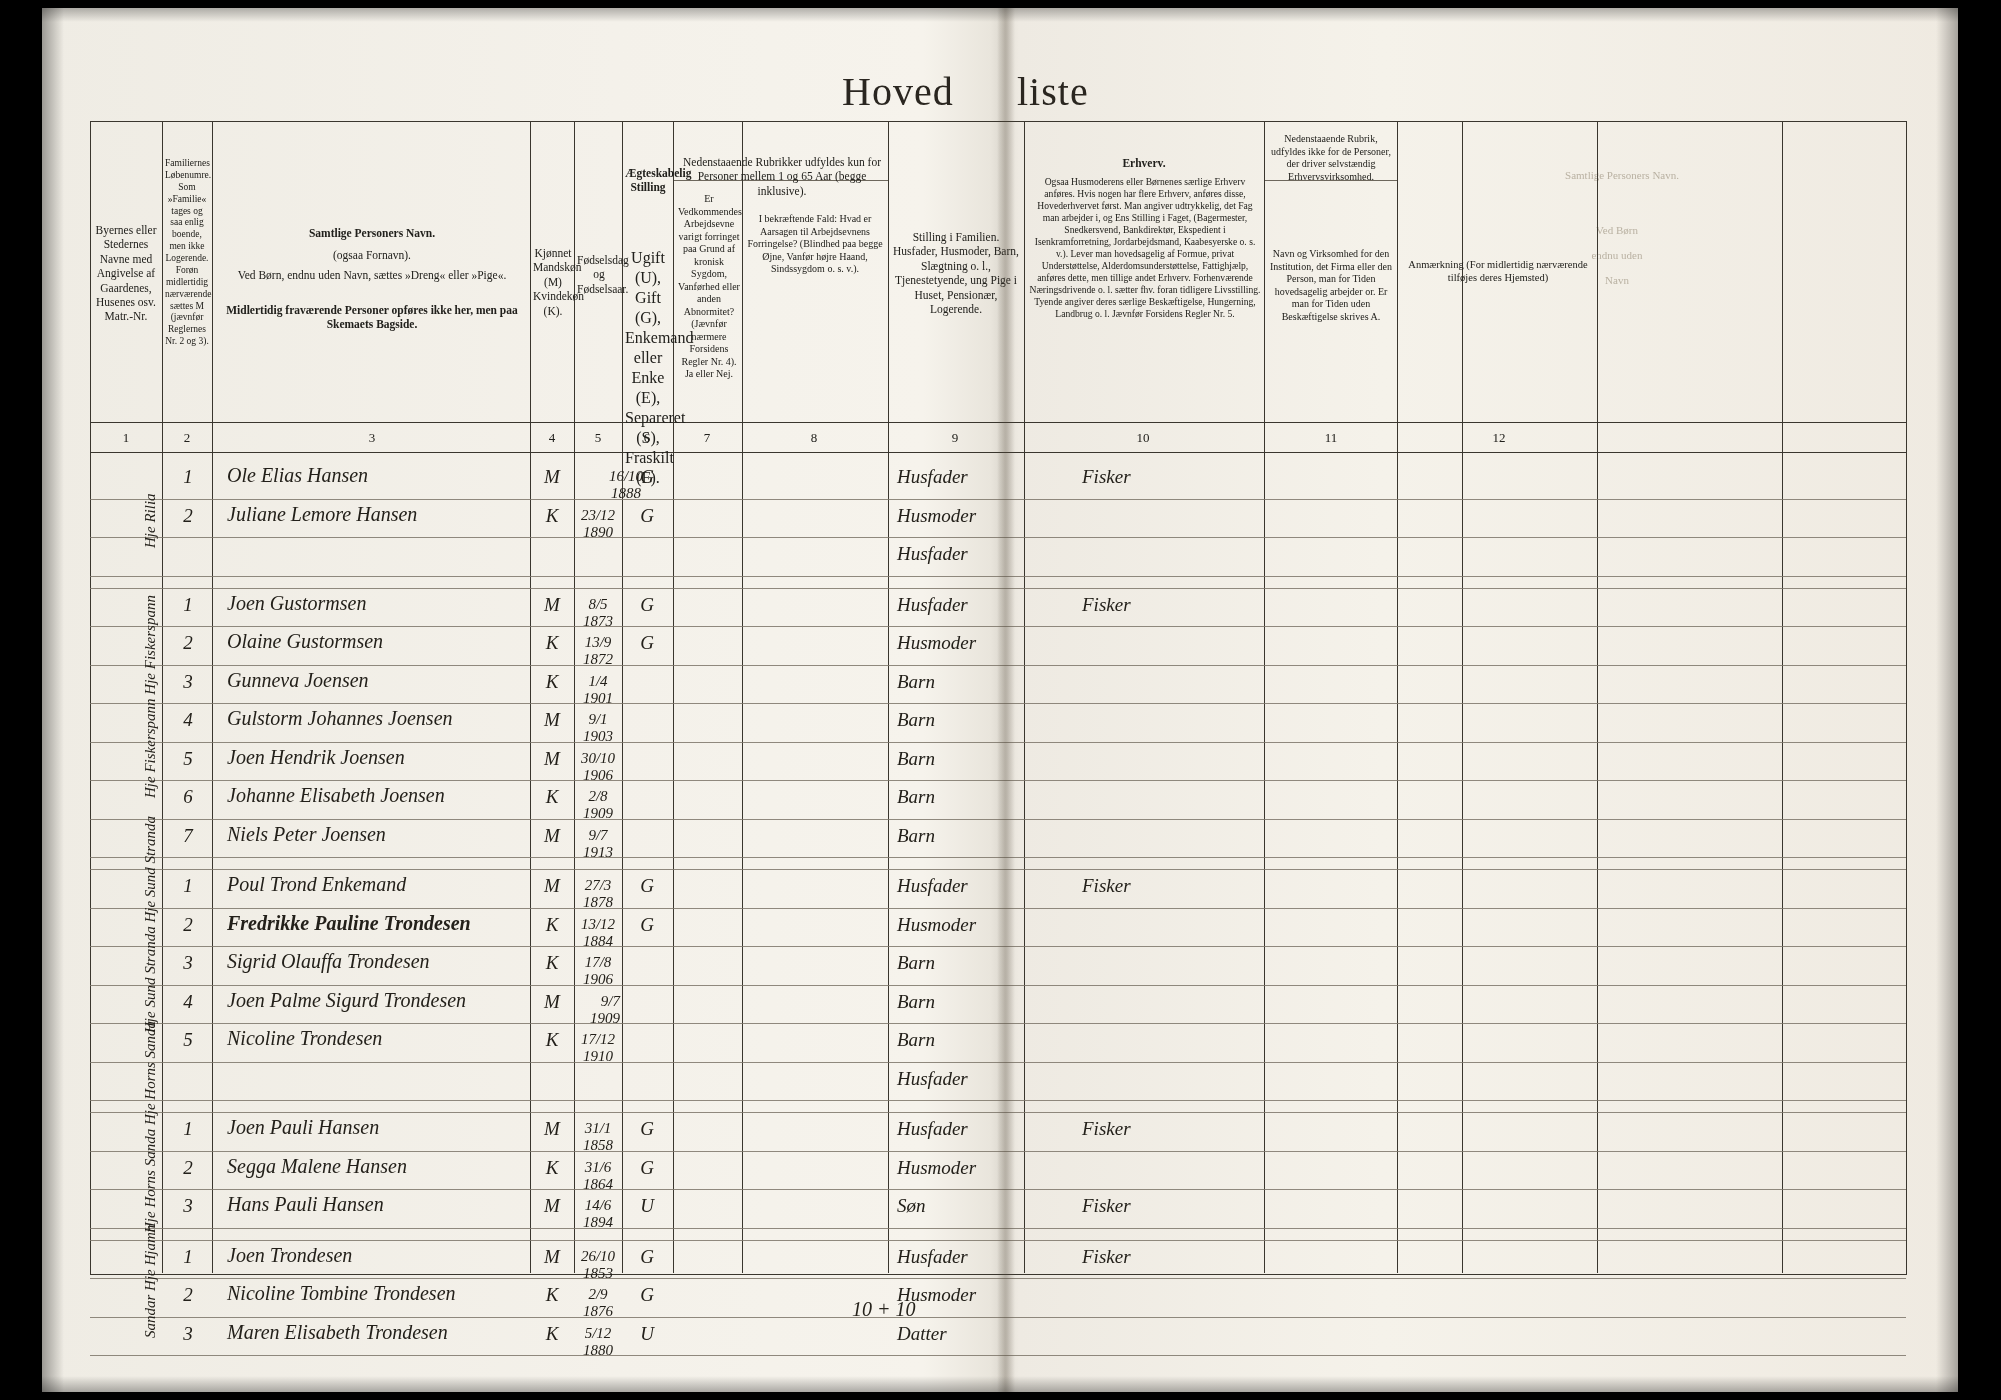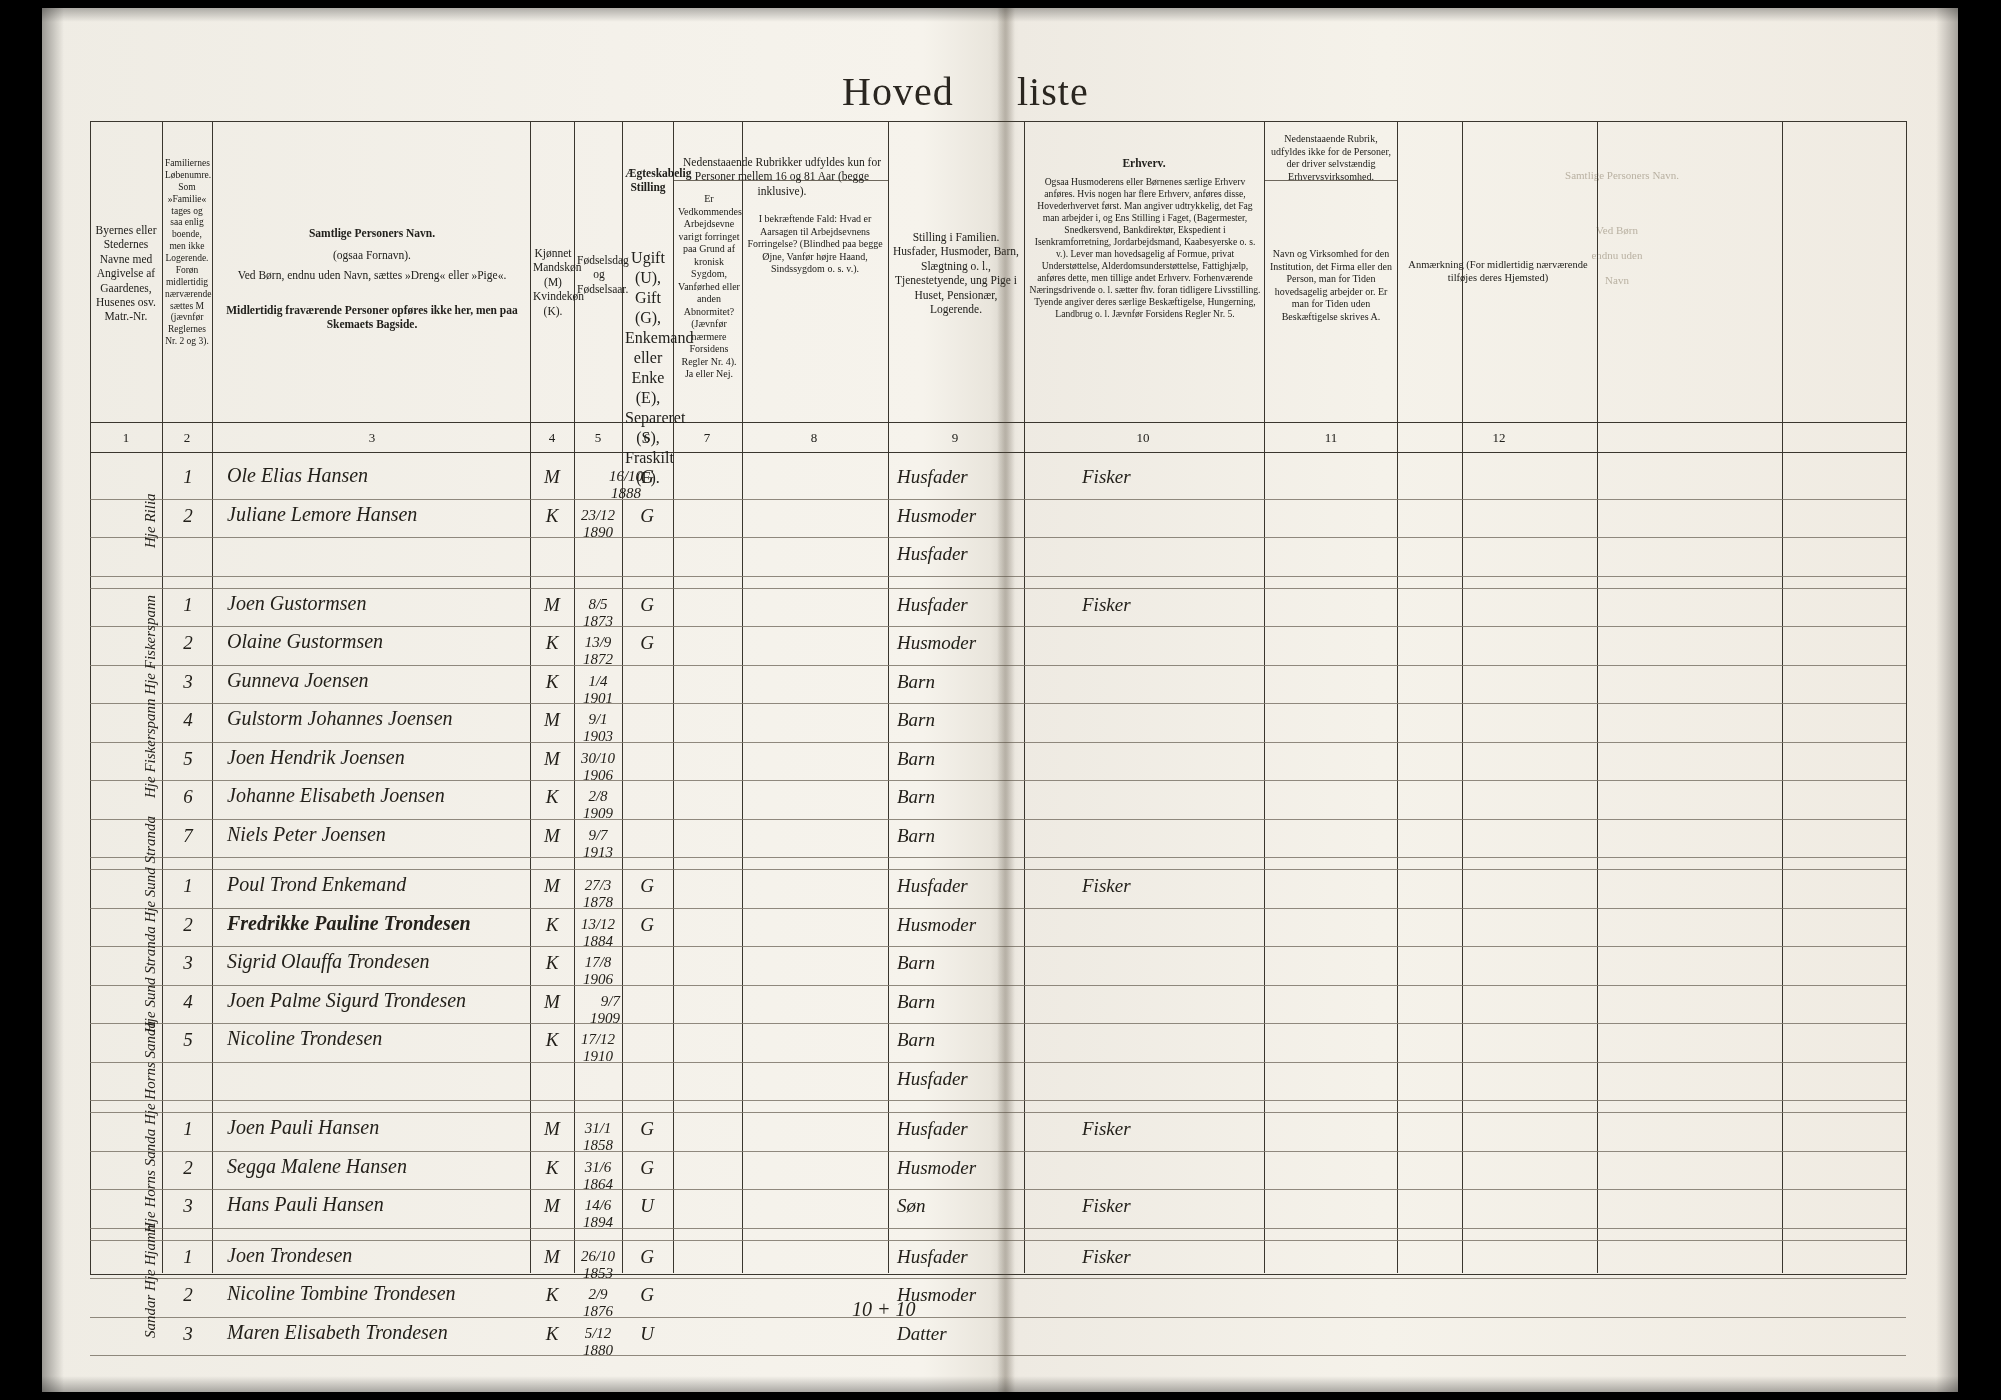--- a/index.html
+++ b/index.html
@@ -82,21 +82,21 @@
   <div class="hdr big" style="left:175px;top:218px;width:310px;font-weight:bold;">Samtlige Personers Navn.</div>
   <div class="hdr" style="left:175px;top:240px;width:310px;">(ogsaa Fornavn).</div>
   <div class="hdr" style="left:175px;top:260px;width:310px;">Ved Børn, endnu uden Navn, sættes »Dreng« eller »Pige«.</div>
   <div class="hdr" style="left:175px;top:295px;width:310px;font-weight:bold;">Midlertidig fraværende Personer opføres ikke her, men paa Skemaets Bagside.</div>
 
   <div class="hdr" style="left:491px;top:238px;width:40px;">Kjønnet Mandskøn (M) Kvindekøn (K).</div>
   <div class="hdr" style="left:535px;top:245px;width:44px;">Fødselsdag og Fødselsaar.</div>
   <div class="hdr" style="left:583px;top:158px;width:46px;font-weight:bold;">Ægteskabelig Stilling</div>
   <div class="hdr" style="left:583px;top:240px;width:46px;font-size:16px;">Ugift (U), Gift (G), Enkemand eller Enke (E), Separeret (S), Fraskilt (F).</div>
 
-  <div class="hdr" style="left:634px;top:147px;width:212px;">Nedenstaaende Rubrikker udfyldes kun for Personer mellem 16 og 81 Aar (begge inklusive).</div>
+  <div class="hdr" style="left:634px;top:147px;width:212px;">Nedenstaaende Rubrikker udfyldes kun for Personer mellem 1 og 65 Aar (begge inklusive).</div>
   <div class="hdr" style="left:636px;top:185px;width:62px;font-size:10px;">Er Vedkommendes Arbejdsevne varigt forringet paa Grund af kronisk Sygdom, Vanførhed eller anden Abnormitet? (Jævnfør nærmere Forsidens Regler Nr. 4). Ja eller Nej.</div>
   <div class="hdr" style="left:703px;top:205px;width:140px;font-size:10px;">I bekræftende Fald: Hvad er Aarsagen til Arbejdsevnens Forringelse? (Blindhed paa begge Øjne, Vanfør højre Haand, Sindssygdom o. s. v.).</div>
   <div class="hdr" style="left:850px;top:222px;width:128px;">Stilling i Familien. Husfader, Husmoder, Barn, Slægtning o. l., Tjenestetyende, ung Pige i Huset, Pensionær, Logerende.</div>
 
   <div class="hdr big" style="left:985px;top:148px;width:234px;font-weight:bold;">Erhverv.</div>
   <div class="hdr" style="left:987px;top:168px;width:232px;font-size:9.6px;">Ogsaa Husmoderens eller Børnenes særlige Erhverv anføres. Hvis nogen har flere Erhverv, anføres disse, Hovederhvervet først. Man angiver udtrykkelig, det Fag man arbejder i, og Ens Stilling i Faget, (Bagermester, Snedkersvend, Bankdirektør, Ekspedient i Isenkramforretning, Jordarbejdsmand, Kaabesyerske o. s. v.). Lever man hovedsagelig af Formue, privat Understøttelse, Alderdomsunderstøttelse, Fattighjælp, anføres dette, men tillige andet Erhverv. Forhenværende Næringsdrivende o. l. sætter fhv. foran tidligere Livsstilling. Tyende angiver deres særlige Beskæftigelse, Hungerning, Landbrug o. l. Jævnfør Forsidens Regler Nr. 5.</div>
 
   <div class="hdr" style="left:1225px;top:125px;width:128px;font-size:10px;">Nedenstaaende Rubrik, udfyldes ikke for de Personer, der driver selvstændig Erhvervsvirksomhed.</div>
   <div class="hdr" style="left:1225px;top:240px;width:128px;font-size:10px;">Navn og Virksomhed for den Institution, det Firma eller den Person, man for Tiden hovedsagelig arbejder or. Er man for Tiden uden Beskæftigelse skrives A.</div>
   <div class="hdr" style="left:1360px;top:250px;width:192px;font-size:10.5px;">Anmærkning (For midlertidig nærværende tilføjes deres Hjemsted)</div>

